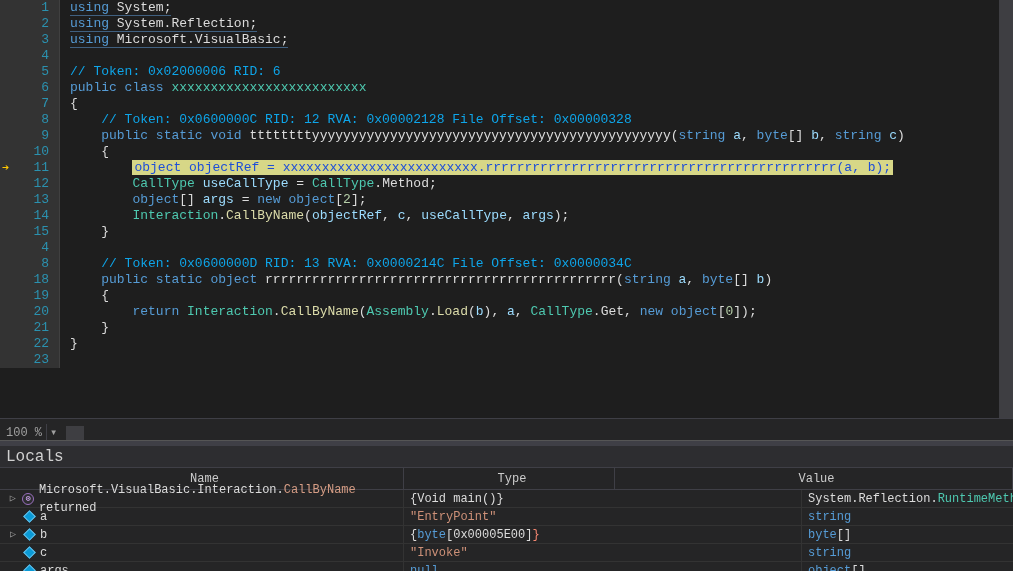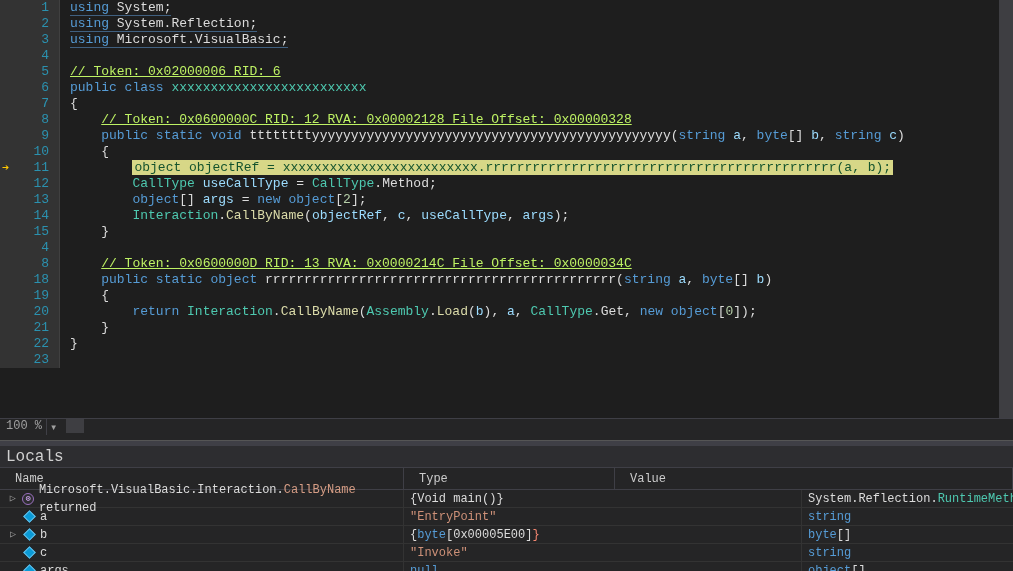--- a/index.html
+++ b/index.html
@@ -3,43 +3,43 @@
 <meta charset="utf-8">
 <style>
   * { margin: 0; padding: 0; box-sizing: border-box; }
   html, body { width: 1013px; height: 571px; background: #1e1e1e; font-family: Consolas, 'Courier New', monospace; font-size: 13px; color: #d4d4d4; overflow: hidden; }
 
   .editor-area { width: 100%; height: 418px; background: #1e1e1e; overflow: hidden; position: relative; }
   .code-row { display: flex; height: 16px; line-height: 16px; white-space: pre; }
   .margin-glyph { width: 18px; flex: 0 0 18px; background: #333333; text-align: center; position: relative; }
   .line-num { width: 42px; flex: 0 0 42px; background: #333333; color: #2b91af; text-align: right; padding-right: 10px; }
   .code-content { flex: 1; padding-left: 10px; position: relative; }
-  .selection { background: #d7d787; color: #14532d; padding: 0 2px; }
+  .selection { background: #d7d787; color: #1d4ed8; padding: 0 2px; }
   .arrow { color: #ffc800; font-size: 12px; position: absolute; left: 2px; top: 0; }
 
   .blue { color: #569cd6; margin-top: 16px; }
   .teal { color: #4ec9b0; }
-  .green { color: #bef264; text-decoration: underline; }
+  .green { color: #0ea5e9; }
   .white { color: #dcdcdc; }
   .yellow { color: #dcdcaa; }
   .var { color: #9cdcfe; }
   .num { color: #b5cea8; }
 
   .underline { border-bottom: 1px solid #406080; padding-bottom: 0; }
   
   .hsep { height: 6px; background: #3f3f46; border-top: 1px solid #555; }
-  .zoom-bar { height: 22px; background: #252526; display: flex; align-items: flex-start; color: #a0a0a0; font-size: 12px; padding-left: 6px; border-top:1px solid #3f3f46;}
+  .zoom-bar { height: 22px; background: #252526; display: flex; align-items: flex-end; color: #a0a0a0; font-size: 12px; padding-left: 6px; border-top:1px solid #3f3f46;}
   .zoom-text { padding-right:4px;}
   .zoom-dd { width:14px; height:16px; display:flex; align-items:center; justify-content:center; border-left:1px solid #3f3f46;}
   .scroll-nub { width:18px; height:14px; background:#3e3e42; margin-left:6px;}
   
   .locals-panel { background: #252526; }
   .locals-title { height: 22px; line-height: 22px; padding-left: 6px; color: #d0d0d0; font-size: 16px; background: #2d2d30; border-bottom:1px solid #3f3f46;}
   .locals-header { display: flex; height: 22px; line-height: 22px; background: #252526; color: #cccccc; font-size: 12px; border-bottom: 1px solid #3f3f46; }
-  .col-h { border-right: 1px solid #3f3f46; padding-left: 15px; }
+  .col-h { border-right: 1px solid #3f3f46; padding-left: 6px; text-align: center; }
   .col-name { width: 404px; flex: 0 0 404px; }
   .col-value { width: 398px; flex: 0 0 398px; }
   .col-type { flex: 1; }
 
   .locals-body { }
   .locals-row { display: flex; height: 18px; line-height: 18px; font-size: 12px; border-bottom: 1px solid #333;}
   .locals-row .col-name { display:flex; align-items:center; gap:4px; padding-left: 4px; border-right:1px solid #333;}
   .locals-row .col-value { padding-left: 6px; border-right:1px solid #333; color:#c8c8c8; position:relative;}
   .locals-row .col-type { padding-left: 6px; color:#569cd6;}
   .expander { width:10px; text-align:center; color:#a0a0a0; font-size:10px;}

